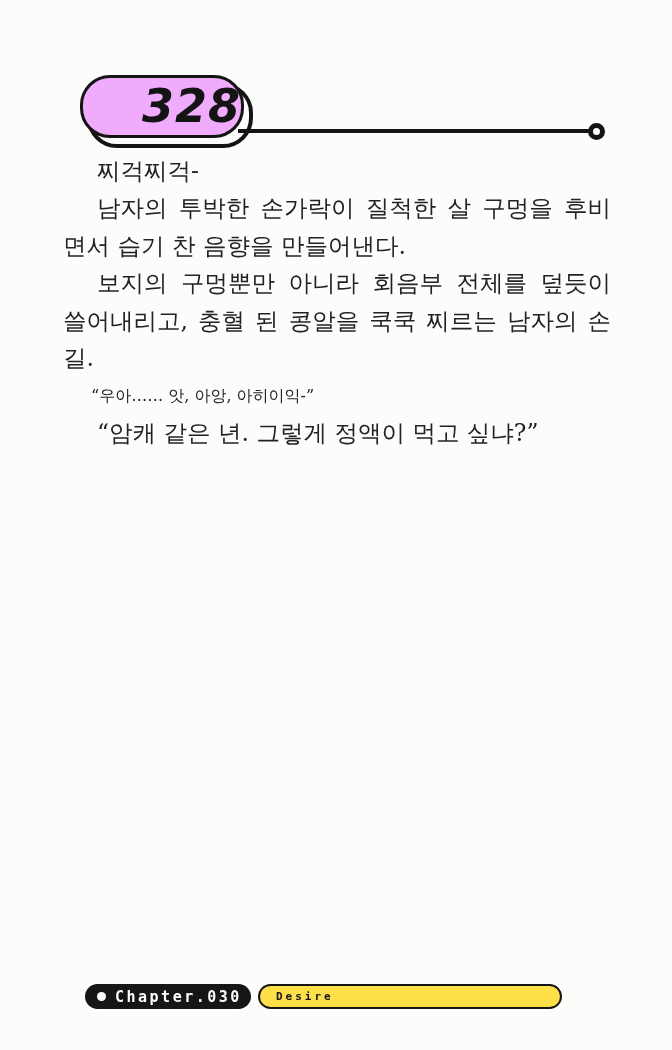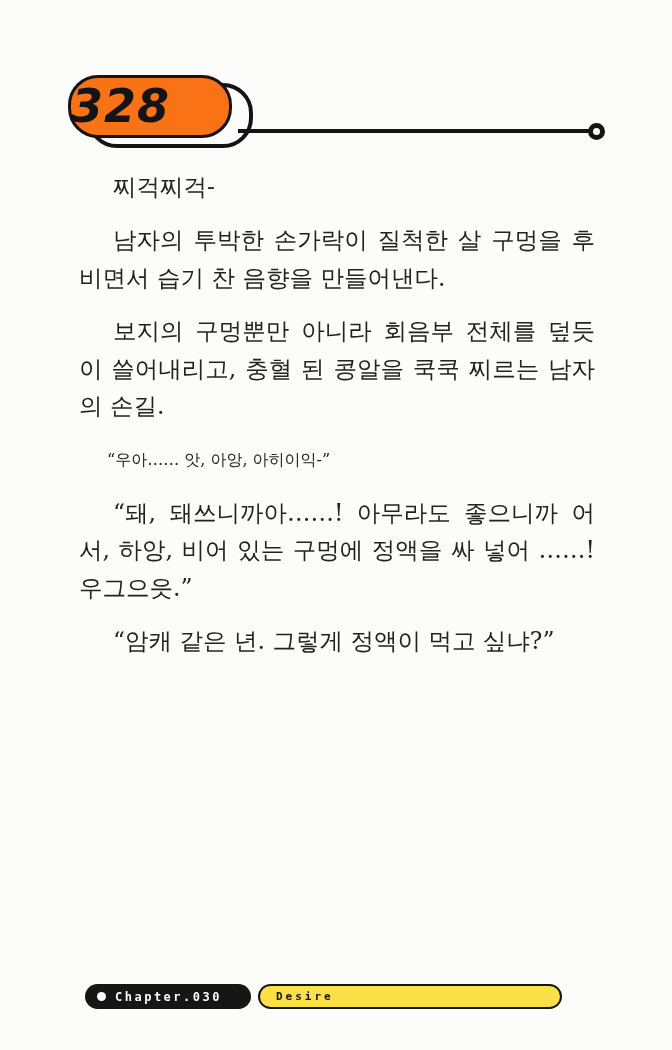--- a/index.html
+++ b/index.html
@@ -18,26 +18,26 @@
 
   
   .badge-shadow {
     position:absolute; left:87px; top:83px;
     width:158px; height:57px;
     border:4px solid #141414;
     border-radius:30px;
     background:transparent;
   }
   .page-badge {
-    position:absolute; left:68px; top:75px;
+    position:absolute; left:80px; top:75px;
     width:158px; height:57px;
     border:3.5px solid #141414;
     border-radius:30px;
-    background:#f97316;
-    display:flex; align-items:center; justify-content:flex-start;
+    background:#f0abfc;
+    display:flex; align-items:center; justify-content:flex-end;
   }
   .page-badge span {
     font-family:"DejaVu Sans","Liberation Sans",sans-serif;
     font-style:italic; font-weight:bold;
     font-size:46px; letter-spacing:1px;
     transform:translateY(-1px);
     color:#141414;
   }
   .header-line {
     position:absolute; left:238px; top:129px;
@@ -54,21 +54,21 @@
 
   
   .body-text {
     position:absolute; left:63px; top:153px;
     width:548px;
     font-size:23.5px; line-height:37.4px;
     text-align:justify;
     word-break:break-all;
     color:#222;
   }
-  .body-text p { margin:16px; }
+  .body-text p { margin:0; }
   .indent { text-indent:1.45em; }
   .quote  { text-indent:1.75em; font-size:16px; }
   .gap-1 { margin-top:35px; }
   .gap-q { margin-top:30px; }
   .gap-2 { margin-top:43px; }
   .gap-3 { margin-top:36px; }
   .uline {
     text-decoration:underline;
     text-decoration-thickness:1.5px;
     text-underline-offset:5px;
@@ -87,21 +87,21 @@
   .chapter-pill .dot {
     width:9px; height:9px;
     background:#fcfcfa;
     border-radius:50%;
     margin-right:9px;
     flex:0 0 auto;
   }
   .chapter-pill .label {
     color:#fcfcfa;
     font-family:"DejaVu Sans Mono","Liberation Mono",monospace;
-    font-size:12px; font-weight:bold;
+    font-size:15px; font-weight:bold;
     letter-spacing:2.5px;
     transform:translateY(-0.5px);
   }
   .title-pill {
     position:absolute; left:258px; top:984px;
     width:304px; height:25px;
     background:#fde047;
     border:2.5px solid #141414;
     border-radius:13px;
     box-sizing:border-box;
@@ -125,21 +125,20 @@
     <span>328</span>
   </div>
   <div class="header-line"></div>
   <div class="header-ring"></div>
 
   <main class="body-text">
     <p class="indent">찌걱찌걱-</p>
     <p class="indent gap-1">남자의 투박한 손가락이 질척한 살 구멍을 후비면서 습기 찬 음향을 만들어낸다.</p>
     <p class="indent">보지의 구멍뿐만 아니라 회음부 전체를 덮듯이 쓸어내리고, 충혈 된 콩알을 쿡쿡 찌르는 남자의 손길.</p>
     <p class="quote gap-q">“우아…… 앗, 아앙, 아히이익-”</p>
-    <p class="indent gap-3">“돼, 돼쓰니까아……! 아무라도 좋으니까 어서, 하앙, 비어 있는 구멍에 정액을 싸 넣어 ……! 우그으읏.”</p>
     <p class="indent">“암캐 같은 년. 그렇게 정액이 먹고 싶냐?”</p>
   </main>
 
   <div class="chapter-pill">
     <span class="dot"></span>
     <span class="label">Chapter.030</span>
   </div>
   <div class="title-pill">
     <span class="label">Desire</span>
   </div>

